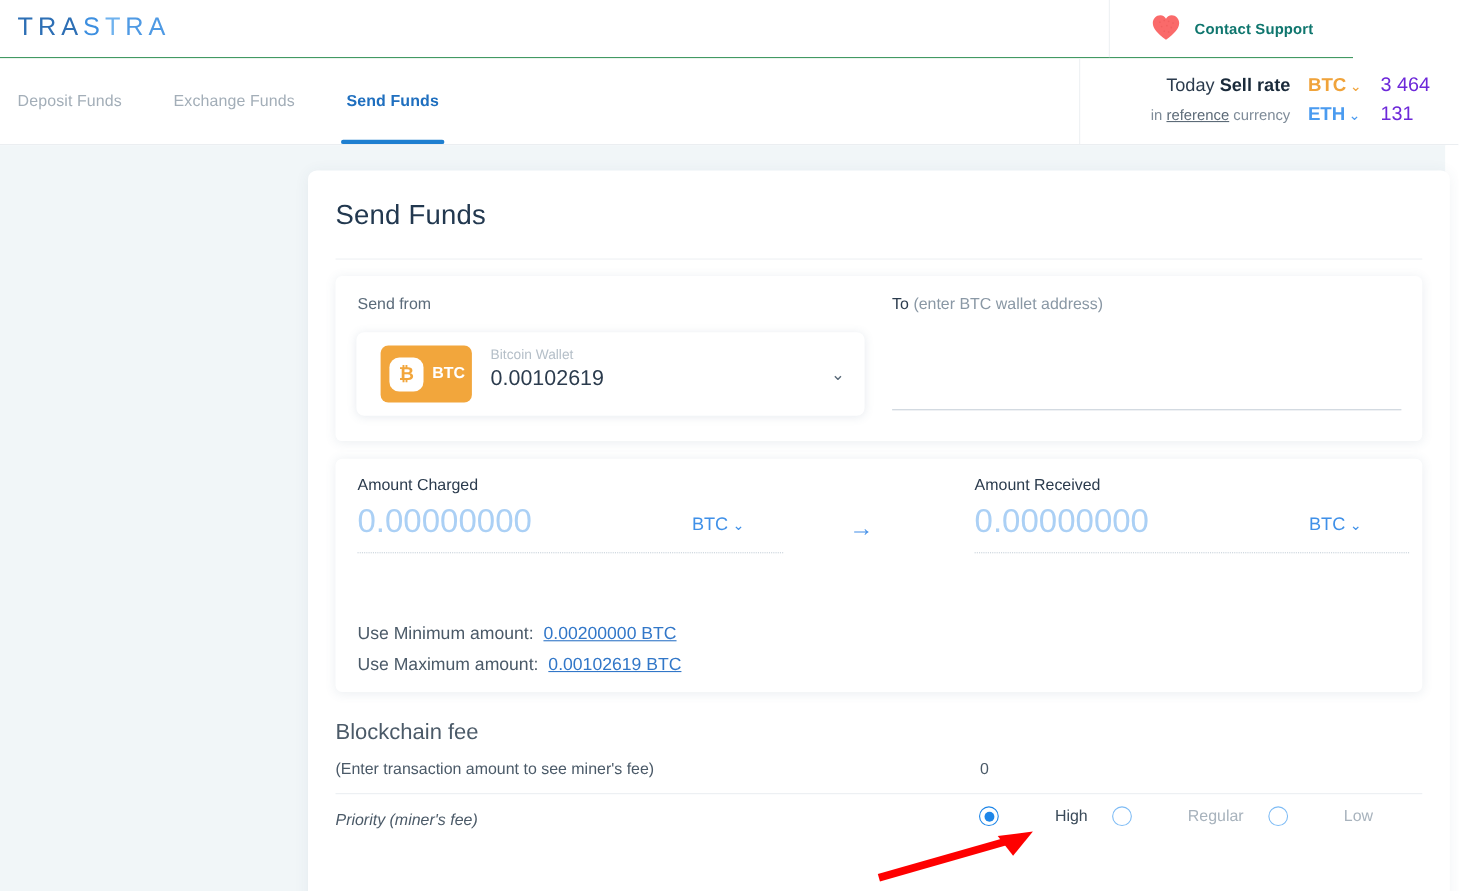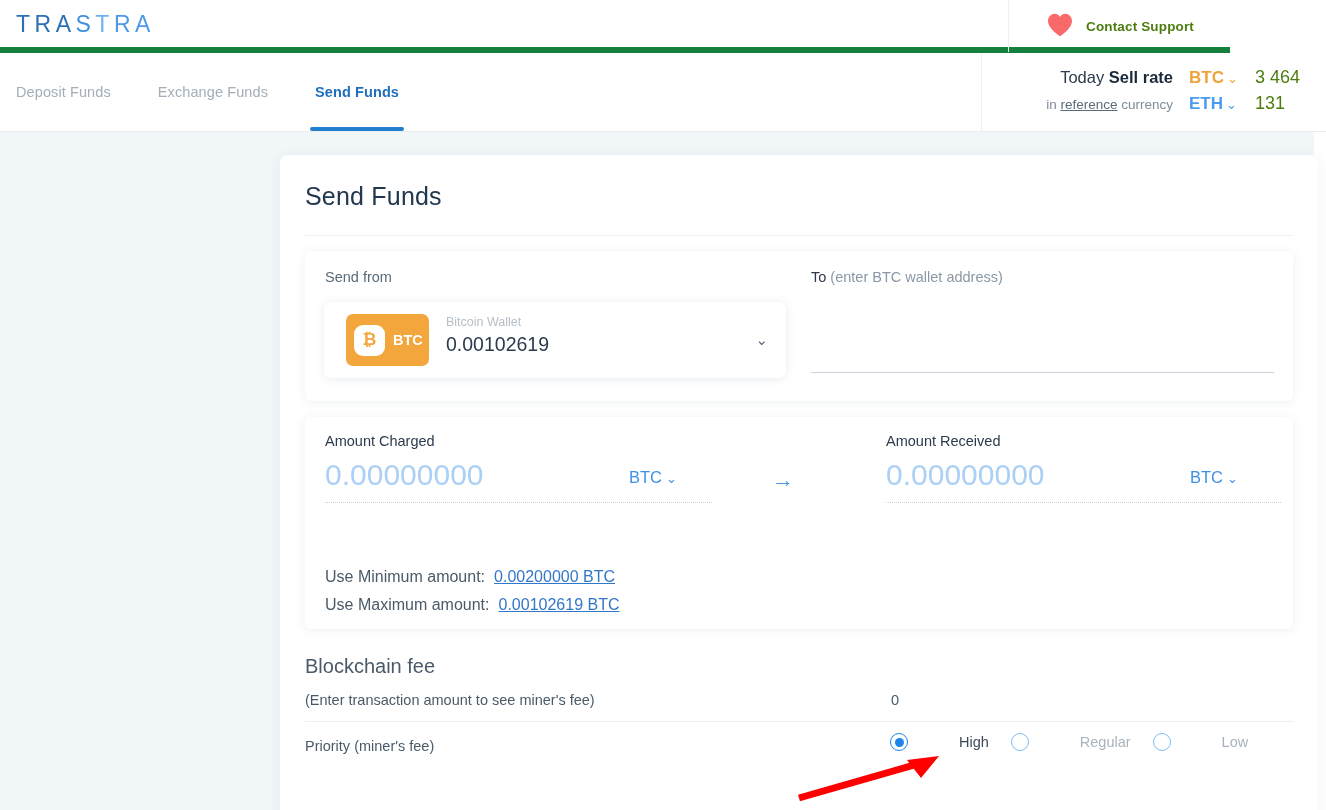--- a/index.html
+++ b/index.html
@@ -21,21 +21,21 @@
     overflow: hidden;
   }
 
   
   .topbar {
     position: absolute;
     top: 0; left: 0;
     width: 1230px;
     height: 53px;
     background: #ffffff;
-    border-bottom: 6px solid #15803d;
+    border-bottom: 1px solid #15803d;
     box-sizing: border-box;
     text-decoration: underline;
   }
   .logo {
     position: absolute;
     left: 16px;
     top: 11px;
     font-size: 23px;
     letter-spacing: 4.5px;
     font-weight: 400;
@@ -60,21 +60,21 @@
   }
   .heart-icon {
     width: 26px;
     height: 24px;
     margin-right: 13px;
     flex: none;
     position: relative;
     top: -1px;
   }
   .support-label {
-    color: #4d7c0f;
+    color: #0f766e;
     font-size: 13.5px;
     font-weight: 600;
     letter-spacing: .15px;
   }
 
   
   .navrow {
     position: absolute;
     top: 53px; left: 0;
     width: 1326px;
@@ -161,21 +161,21 @@
   }
   .rate-cur.btc { color: #f0a33a; }
   .rate-cur.eth { color: #4a9bf0; }
   .rate-cur .caret {
     font-weight: 400;
     font-size: 13px;
     margin-left: 3px;
   }
   .rate-val {
     font-size: 18px;
-    color: #4d7c0f;
+    color: #6d28d9;
     flex: none;
   }
 
   
   .content-bg {
     position: absolute;
     top: 132px; left: 0;
     width: 1314px;
     height: 678px;
     background: #f1f6f8;
@@ -450,20 +450,21 @@
     height: 1px;
     background: #eceff2;
   }
 
   .priority-label {
     position: absolute;
     left: 25px;
     top: 583px;
     font-size: 14.5px;
     color: #4b5a68;
+    font-style: italic;
   }
   .radio-group {
     position: absolute;
     left: 610px;
     top: 578px;
     display: flex;
     align-items: center;
   }
   .radio-opt {
     display: flex;

